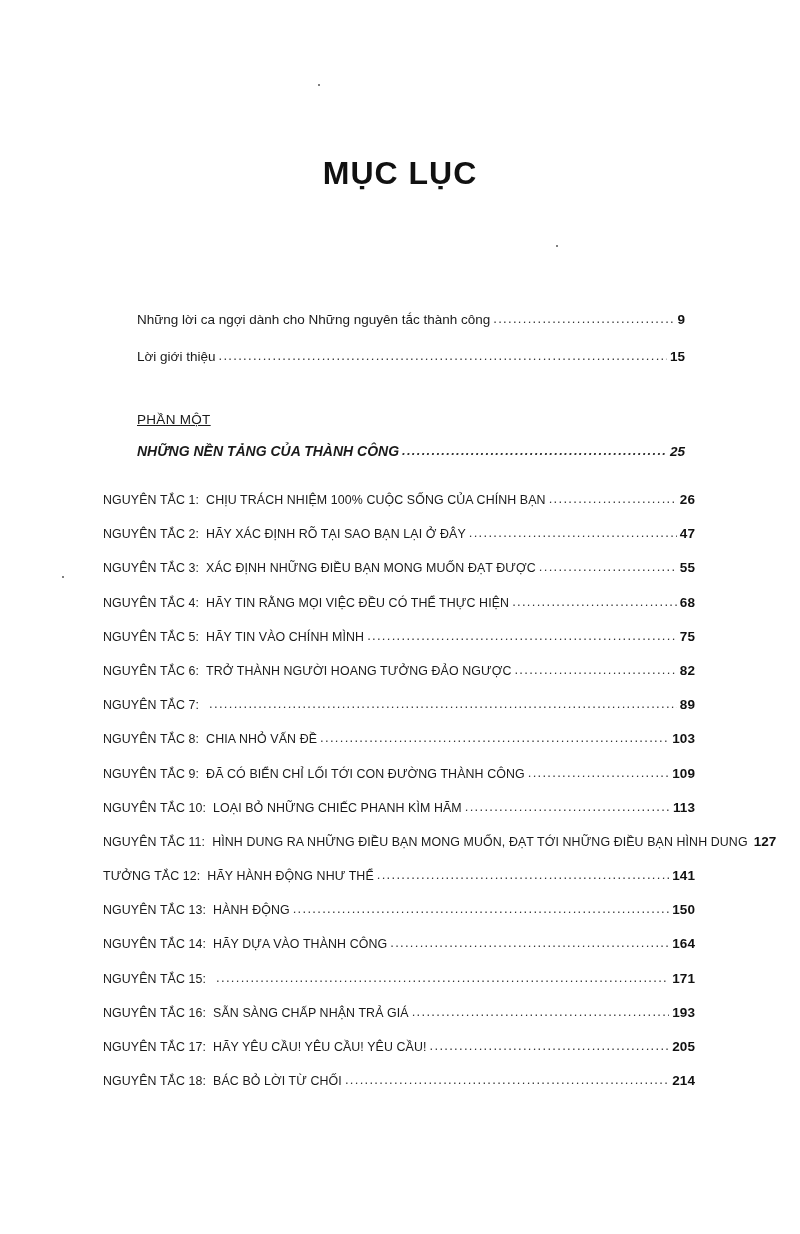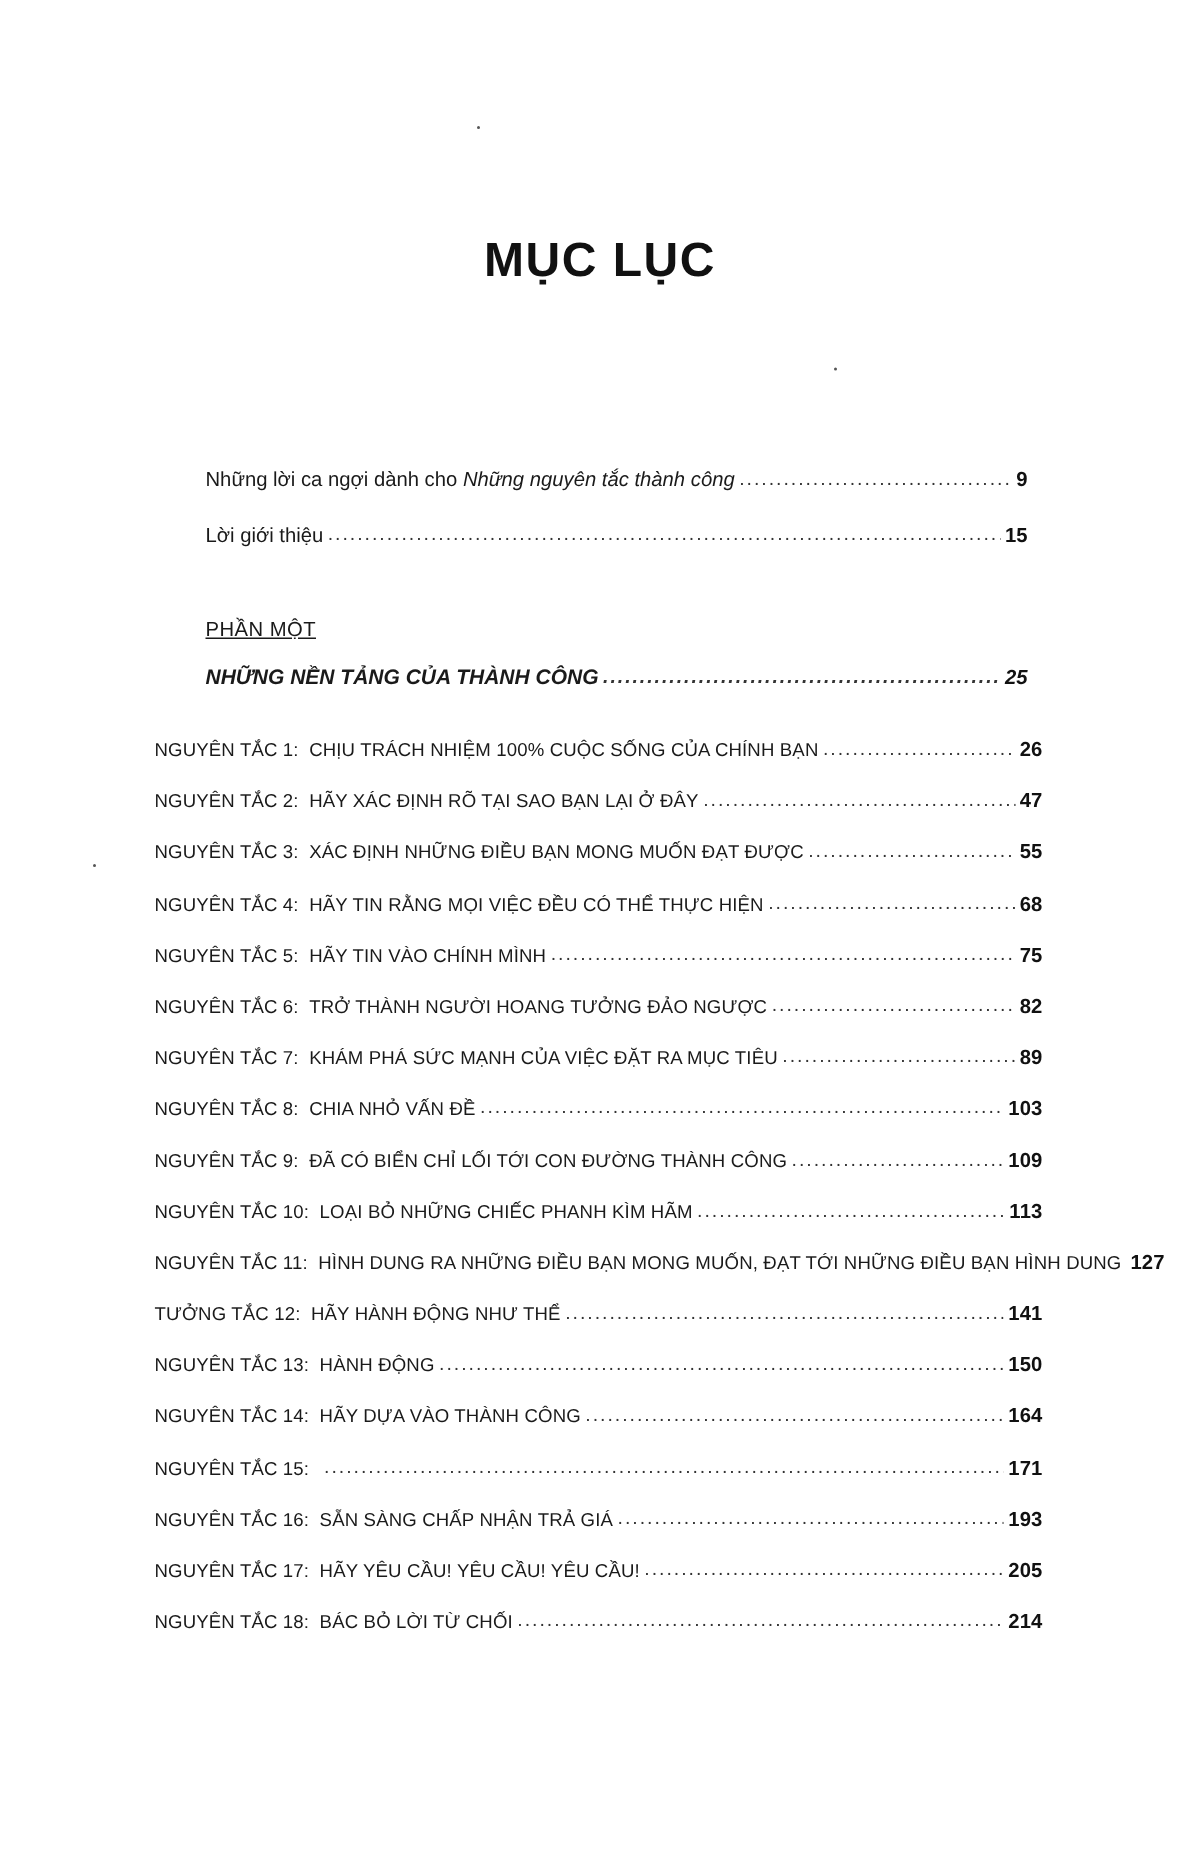--- a/index.html
+++ b/index.html
@@ -48,21 +48,21 @@
     width: 548px;
   }
   .front-row {
     display: flex;
     align-items: baseline;
     font-size: 13.5px;
     margin-bottom: 22px;
     white-space: nowrap;
   }
   .front-row .label { flex: 0 0 auto; }
-  .front-row .label .ital { font-style: italic; }
+  .front-row .label .ital { }
   .leader {
     flex: 1 1 auto;
     overflow: hidden;
     margin: 0 3px;
     font-size: 13px;
     letter-spacing: 1.3px;
     color: #333;
     position: relative;
     top: -1px;
   }
@@ -188,21 +188,20 @@
 
     <div class="p-row">
       <span class="pname">NGUYÊN TẮC 6:</span>
       <span class="ptitle">TRỞ THÀNH NGƯỜI HOANG TƯỞNG ĐẢO NGƯỢC</span>
       <span class="leader">........................................................................................................................................................</span>
       <span class="pagenum">82</span>
     </div>
 
     <div class="p-row">
       <span class="pname">NGUYÊN TẮC 7:</span>
-      <span class="ptitle">KHÁM PHÁ SỨC MẠNH CỦA VIỆC ĐẶT RA MỤC TIÊU</span>
       <span class="leader">........................................................................................................................................................</span>
       <span class="pagenum">89</span>
     </div>
 
     <div class="p-row">
       <span class="pname">NGUYÊN TẮC 8:</span>
       <span class="ptitle">CHIA NHỎ VẤN ĐỀ</span>
       <span class="leader">........................................................................................................................................................</span>
       <span class="pagenum">103</span>
     </div>

